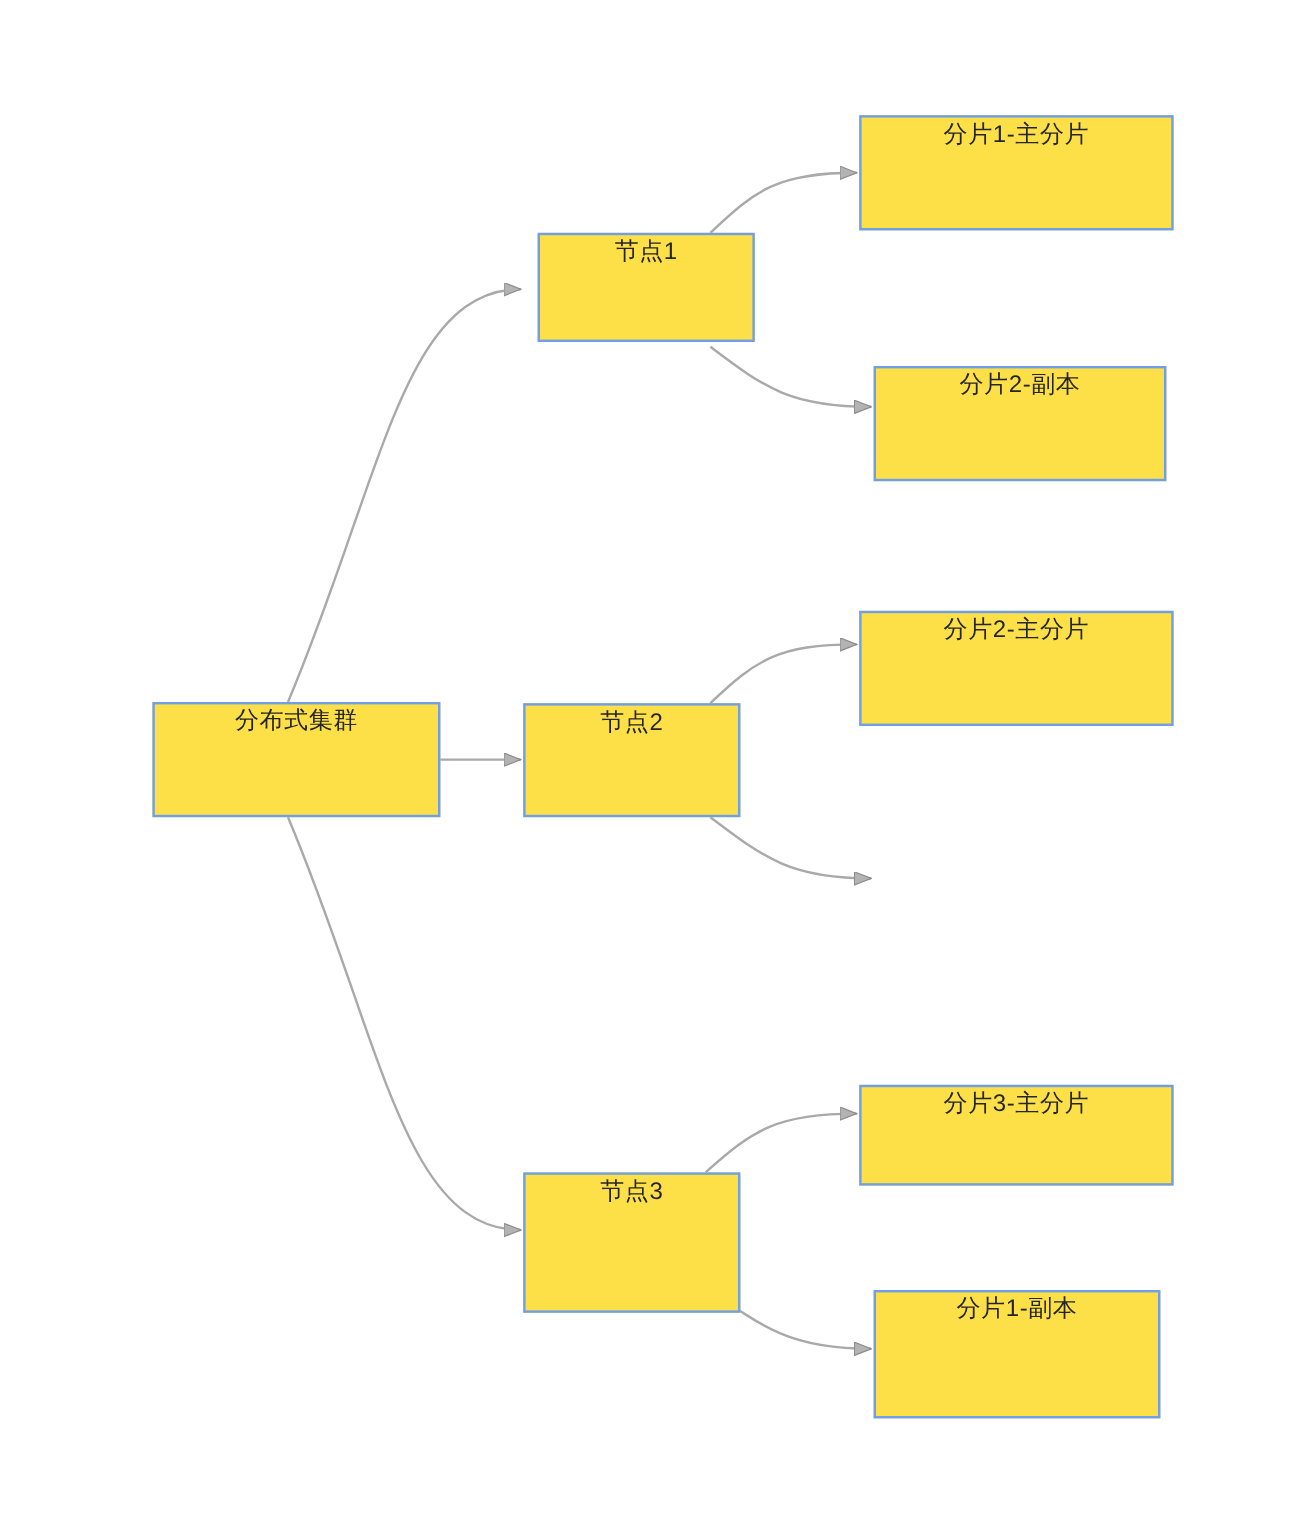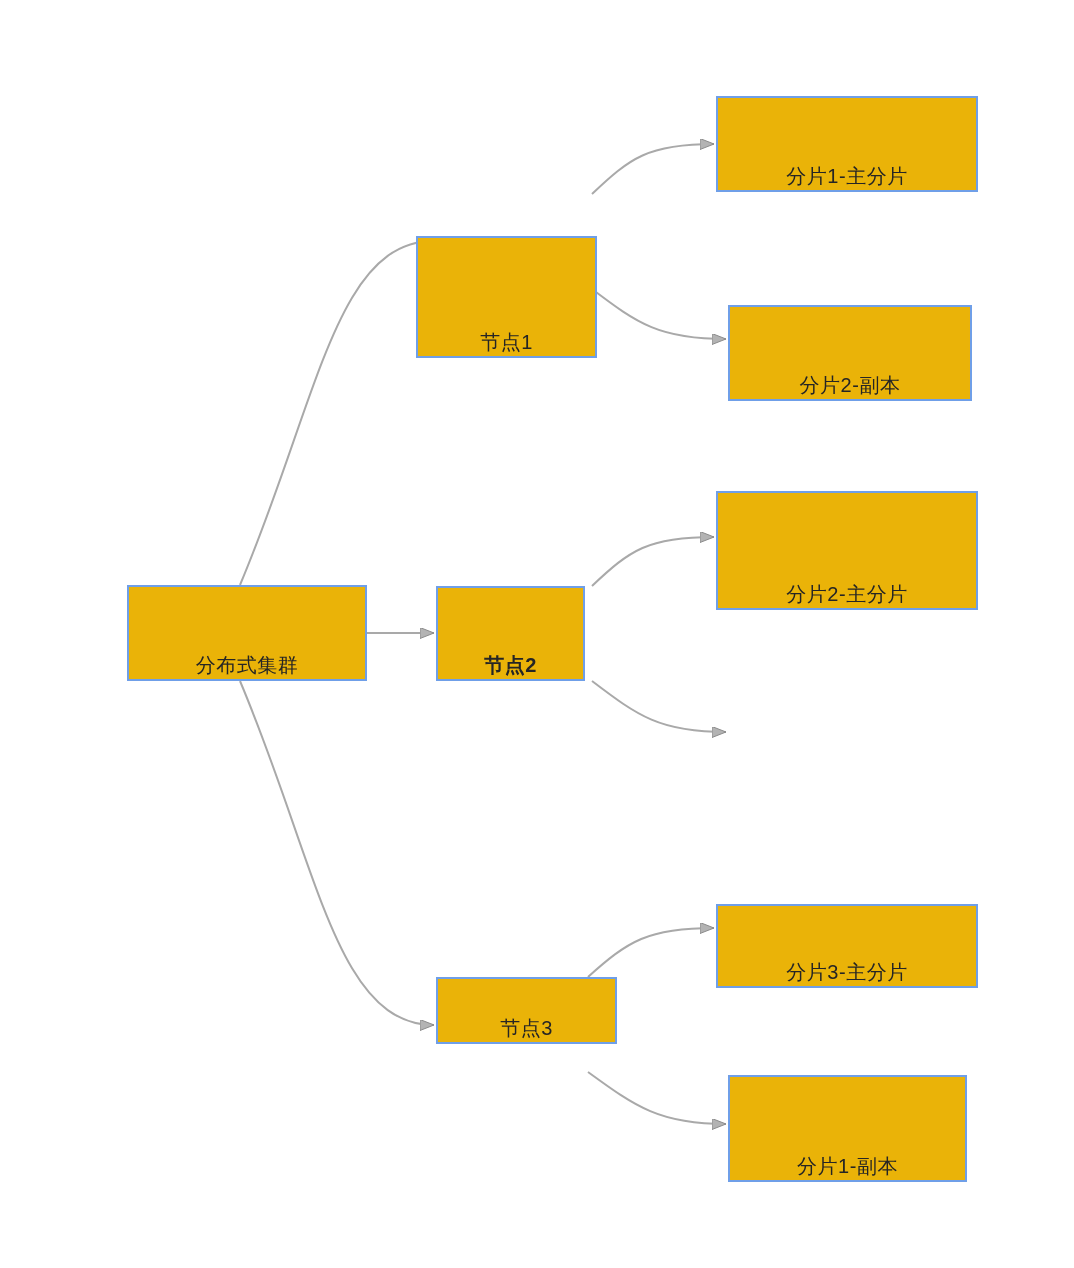--- a/index.html
+++ b/index.html
@@ -22,41 +22,41 @@
     pointer-events: none;
   }
   .edge {
     fill: none;
     stroke: #a9a9a9;
     stroke-width: 2;
   }
   .node-box {
     position: absolute;
     box-sizing: border-box;
-    background: #eab308;
+    background: #fde047;
     border: 2px solid #6f9fe8;
     display: flex;
-    align-items: flex-end;
+    align-items: flex-start;
     justify-content: center;
     text-align: center;
   }
   .node-label {
     color: #252525;
     font-size: 20px;
     letter-spacing: 0.5px;
     white-space: nowrap;
   }
   
   .pos-root          { left:  97px; top:  585px; width: 240px; height: 96px; margin-left: 30px; }
-  .pos-node1         { left: 416px; top:  194px; width: 181px; height: 122px; margin-top: 42px; }
-  .pos-node2         { left: 436px; top:  586px; width: 149px; height: 95px; font-weight: bold; }
-  .pos-node3         { left: 436px; top:  977px; width: 181px; height: 67px; }
+  .pos-node1         { left: 448px; top:  194px; width: 181px; height: 91px; }
+  .pos-node2         { left: 436px; top:  586px; width: 181px; height: 95px; }
+  .pos-node3         { left: 436px; top:  977px; width: 181px; height: 117px; }
   .pos-shard1p       { left: 716px; top:   96px; width: 262px; height: 96px; }
   .pos-shard2r       { left: 728px; top:  305px; width: 244px; height: 96px; }
-  .pos-shard2p       { left: 716px; top:  491px; width: 262px; height: 119px; }
+  .pos-shard2p       { left: 716px; top:  509px; width: 262px; height: 96px; }
   .pos-shard3r       { left: 728px; top:  684px; width: 239px; height: 96px; }
   .pos-shard3p       { left: 716px; top:  904px; width: 262px; height: 84px; }
   .pos-shard1r       { left: 728px; top: 1075px; width: 239px; height: 107px; }
 </style>
 </head>
 <body>
 
 <div class="canvas">
 
   <svg class="edge-layer" width="1074" height="1268" viewBox="0 0 1074 1268">

